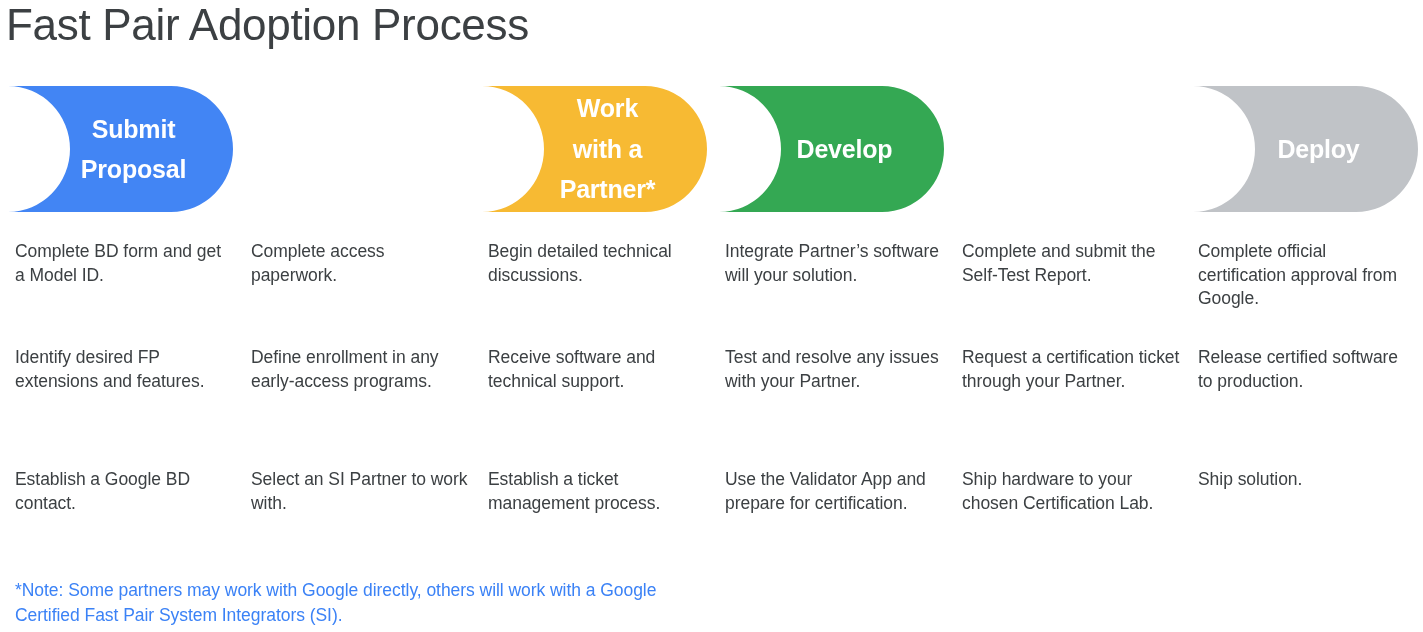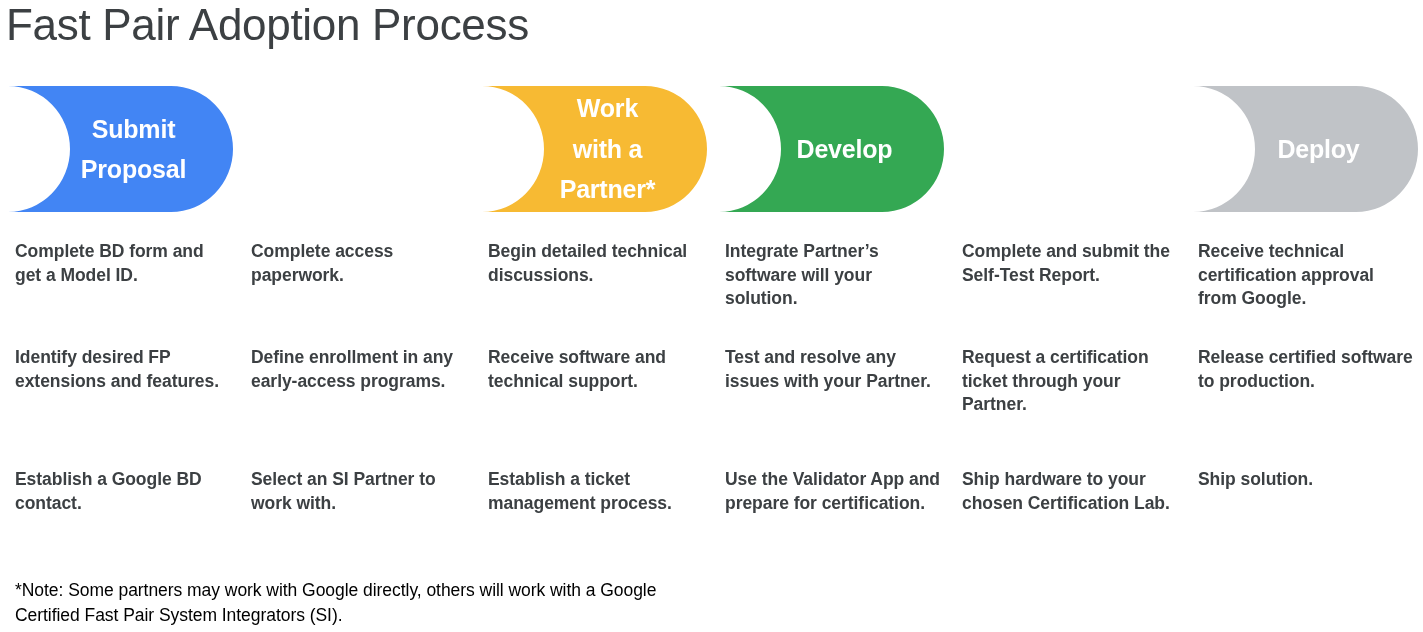--- a/index.html
+++ b/index.html
@@ -82,35 +82,34 @@
   .column {
     position: absolute;
     top: 0;
     width: 218px;
   }
   .column-item {
     font-size: 17.5px;
     line-height: 23.5px;
     color: #3c4043;
     letter-spacing: -0.05px;
-    font-weight: bold;
   }
   .column-item.slot-0 { position: absolute; top: 0px; }
   .column-item.slot-1 { position: absolute; top: 106px; }
   .column-item.slot-2 { position: absolute; top: 228px; }
 
   
   .footnote {
     position: absolute;
     left: 15px;
     top: 578px;
     width: 700px;
     font-size: 17.5px;
     line-height: 25px;
-    color: #000000;
+    color: #3b82f6;
     letter-spacing: -0.05px;
   }
 </style>
 </head>
 <body>
 
 <div class="page-title">Fast Pair Adoption Process</div>
 
 <div class="chevron-strip">
 
@@ -175,20 +174,20 @@
     <div class="column-item slot-2">Use the Validator App and prepare for certification.</div>
   </div>
 
   <div class="column" style="left:962px;">
     <div class="column-item slot-0">Complete and submit the Self-Test Report.</div>
     <div class="column-item slot-1">Request a certification ticket through your Partner.</div>
     <div class="column-item slot-2">Ship hardware to your chosen Certification Lab.</div>
   </div>
 
   <div class="column" style="left:1198px;">
-    <div class="column-item slot-0">Receive technical certification approval from Google.</div>
+    <div class="column-item slot-0">Complete official certification approval from Google.</div>
     <div class="column-item slot-1">Release certified software to production.</div>
     <div class="column-item slot-2">Ship solution.</div>
   </div>
 
 </div>
 
 <div class="footnote">*Note: Some partners may work with Google directly, others will work with a Google Certified Fast Pair System Integrators (SI).</div>
 
 </body></html>

